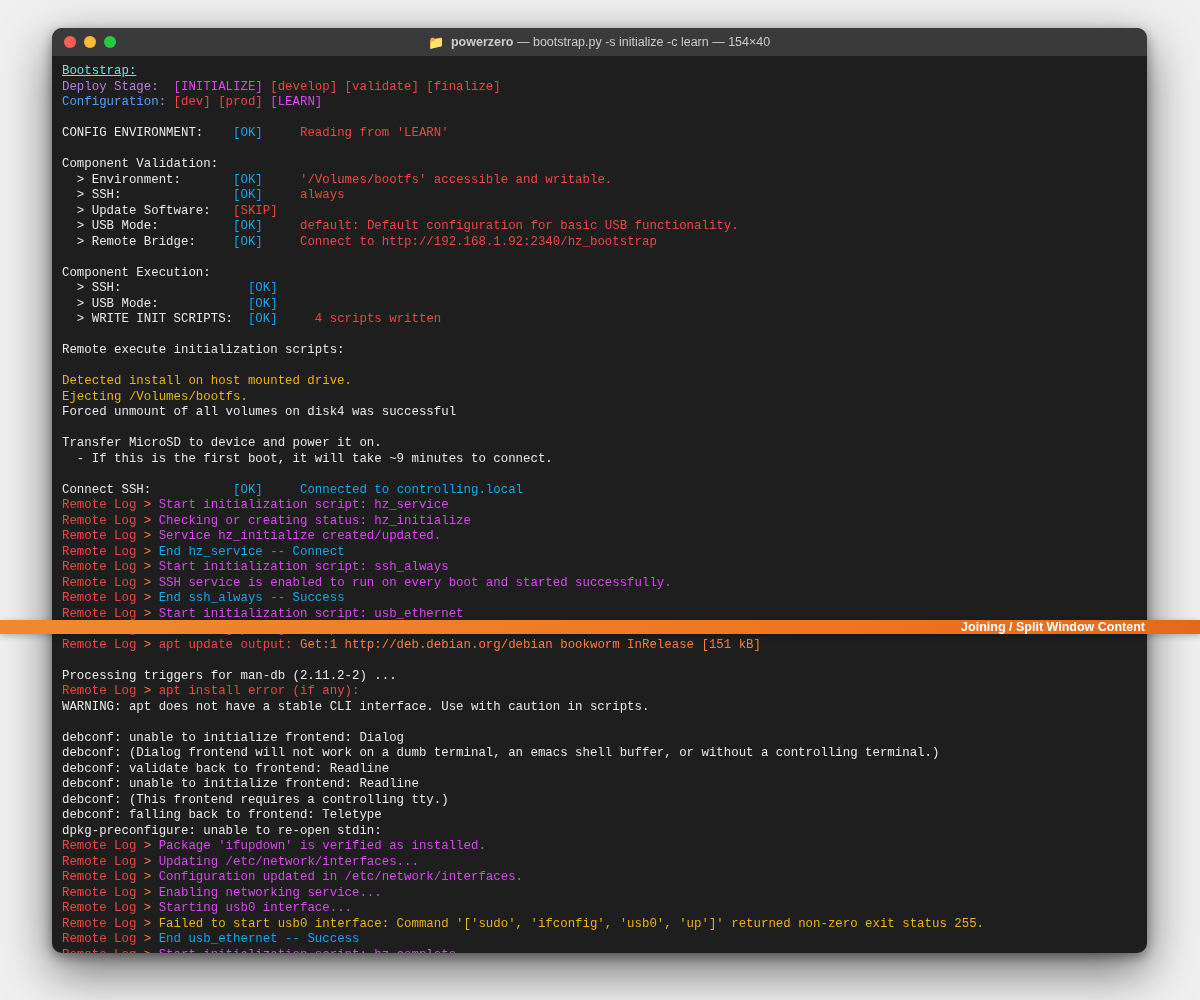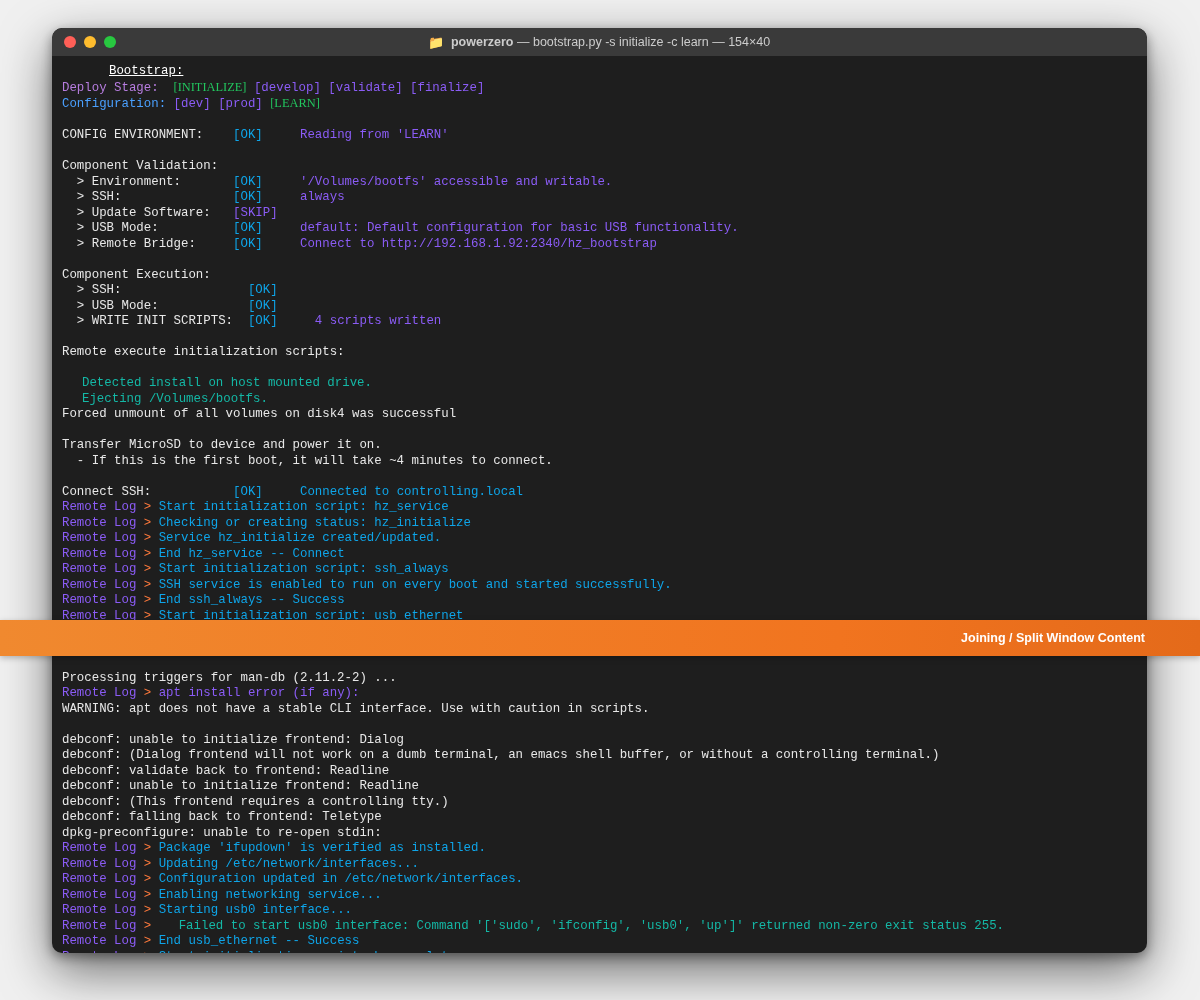--- a/index.html
+++ b/index.html
@@ -23,31 +23,31 @@
     font-size:12.5px;font-family:-apple-system,Helvetica,Arial,sans-serif;
     display:flex;justify-content:center;align-items:center;gap:6px;pointer-events:none;
   }
   .folder-icon{color:#6cb0ff;font-size:13px;}
   .term-body{
     padding:8px 10px 10px 10px;font-size:12.4px;line-height:1.25;white-space:pre;
     font-family:Menlo,Monaco,"Courier New",monospace;color:#e8e8e8;
     font-weight:500;
   }
   .ul{text-decoration:underline;}
-  .c-yellow{color:#ffffff;margin-left:47px;}
+  .c-yellow{color:#5eead4;}
   .c-purple{color:#b77de0;text-align:center;}
   .c-blue{color:#4aa0ff;text-align:center;}
-  .c-magenta{color:#22c55e;font-family:Liberation Serif, serif;}
+  .c-magenta{color:#d946ef;}
   .c-green{color:#0ea5e9;}
-  .c-dim{color:#8b5cf6;}
+  .c-dim{color:#ef4444;}
   .c-orange{color:#ff7a3c;}
-  .c-red{color:#14b8a6;margin-left:20px;}
-  .c-white{color:#0ea5e9;}
+  .c-red{color:#eab308;}
+  .c-white{color:#d946ef;}
   .divider{
-    position:absolute;left:0;right:0;top:620px;height:36px;
+    position:absolute;left:0;right:0;top:620px;height:14px;
     background:linear-gradient(90deg,#f0892f 0%,#f1741f 70%,#e46a1a 100%);
     display:flex;align-items:center;justify-content:flex-end;
     padding-right:55px;color:#fff;font-family:-apple-system,Helvetica,Arial,sans-serif;
     font-size:12.5px;font-weight:700;box-shadow:0 2px 6px rgba(0,0,0,.25);
   }
 </style>
 </head>
 <body>
 <div class="stage">
 
@@ -82,21 +82,21 @@
 <span>  &gt; USB Mode:</span>            <span class="c-green">[OK]</span>
 <span>  &gt; WRITE INIT SCRIPTS:</span>  <span class="c-green">[OK]</span>     <span class="c-dim">4 scripts written</span>
 
 <span>Remote execute initialization scripts:</span>
 
 <span class="c-red">Detected install on host mounted drive.</span>
 <span class="c-red">Ejecting /Volumes/bootfs.</span>
 <span>Forced unmount of all volumes on disk4 was successful</span>
 
 <span>Transfer MicroSD to device and power it on.</span>
-<span>  - If this is the first boot, it will take ~4 minutes to connect.</span>
+<span>  - If this is the first boot, it will take ~9 minutes to connect.</span>
 
 <span>Connect SSH:</span>           <span class="c-green">[OK]</span>     <span class="c-green">Connected to controlling.local</span>
 <span id="logs-top"><span class="c-dim">Remote Log</span><span class="c-orange"> &gt; </span><span class="c-white">Start initialization script: hz_service</span>
 <span class="c-dim">Remote Log</span><span class="c-orange"> &gt; </span><span class="c-white">Checking or creating status: hz_initialize</span>
 <span class="c-dim">Remote Log</span><span class="c-orange"> &gt; </span><span class="c-white">Service hz_initialize created/updated.</span>
 <span class="c-dim">Remote Log</span><span class="c-orange"> &gt; </span><span class="c-green">End hz_service -- Connect</span>
 <span class="c-dim">Remote Log</span><span class="c-orange"> &gt; </span><span class="c-white">Start initialization script: ssh_always</span>
 <span class="c-dim">Remote Log</span><span class="c-orange"> &gt; </span><span class="c-white">SSH service is enabled to run on every boot and started successfully.</span>
 <span class="c-dim">Remote Log</span><span class="c-orange"> &gt; </span><span class="c-green">End ssh_always -- Success</span>
 <span class="c-dim">Remote Log</span><span class="c-orange"> &gt; </span><span class="c-white">Start initialization script: usb_ethernet</span>

